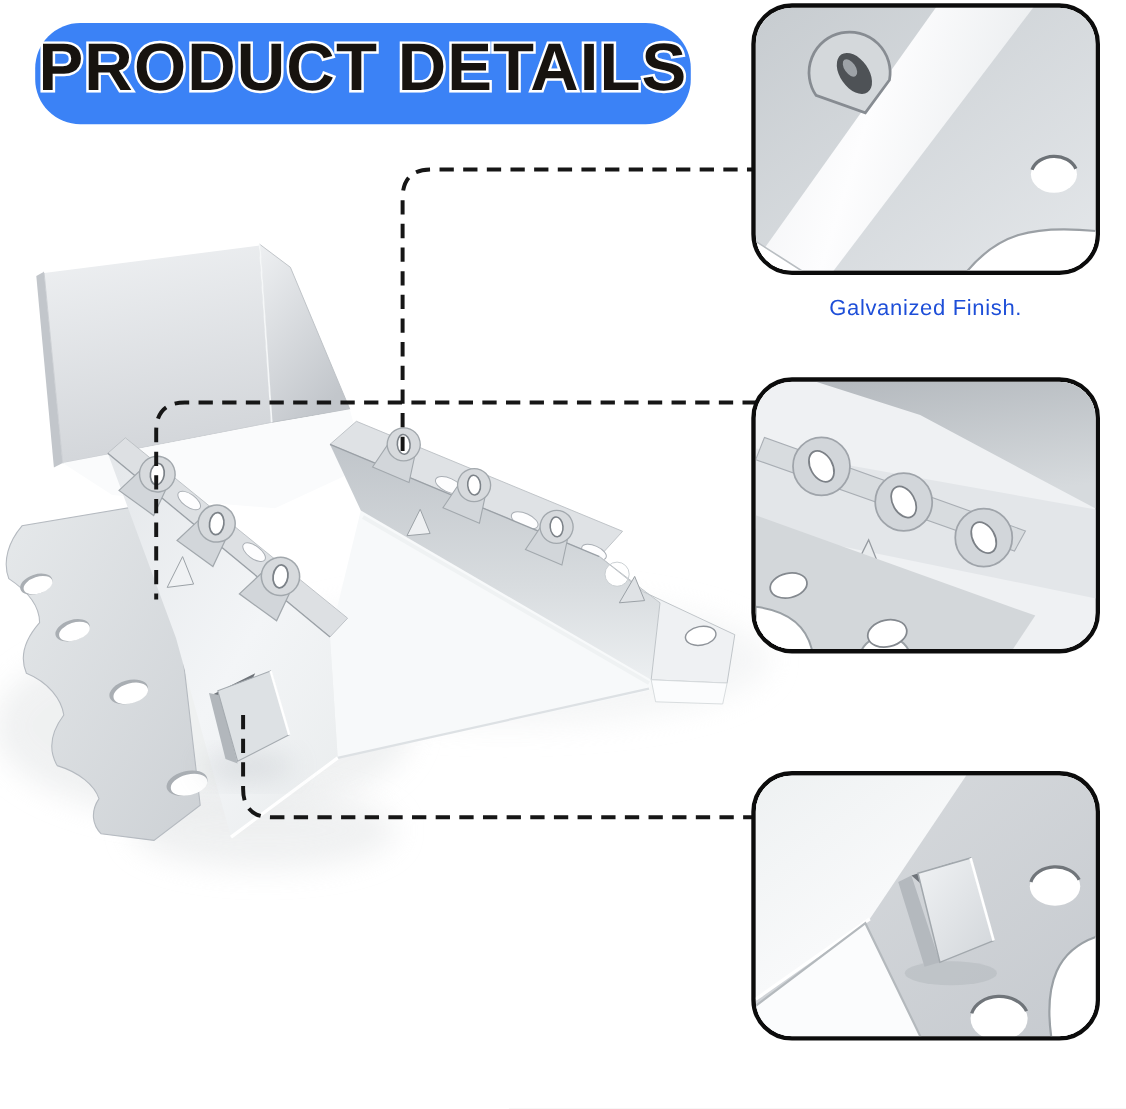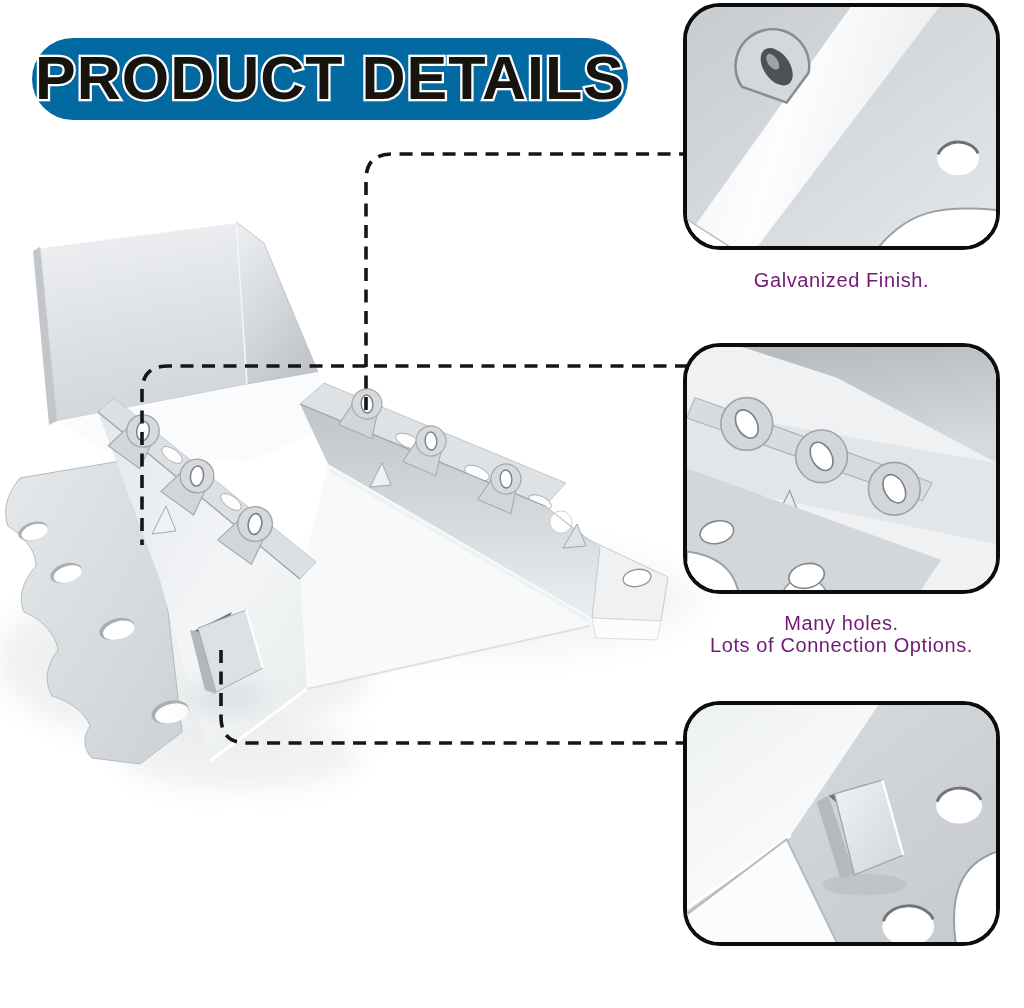--- a/index.html
+++ b/index.html
@@ -2,40 +2,40 @@
 <html><head>
 <meta charset="utf-8">
 <style>
   html,body{margin:0;padding:0;background:#e9e9e9;}
   *{box-sizing:border-box;}
   .stage{
     position:relative;width:1024px;height:1008px;background:#ffffff;overflow:hidden;
     font-family:"Liberation Sans", sans-serif;
   }
   
-  .banner{position:absolute;left:32px;top:38px;width:596px;height:82px;
-    background:#0369a1;border-radius:41px;}
+  .banner{position:absolute;left:32px;top:21px;width:596px;height:92px;
+    background:#3b82f6;border-radius:41px;}
   .banner svg{position:absolute;left:0;top:0;}
   .banner text{
     font-family:"Liberation Sans", sans-serif;font-weight:bold;font-size:61px;
     letter-spacing:1px;fill:#17130f;stroke:#ffffff;stroke-width:4.5px;
     paint-order:stroke fill;
   }
   
   .art{position:absolute;left:0;top:0;width:1024px;height:1008px;}
   
   .callout{position:absolute;left:683px;width:317px;background:#fff;
     border:4px solid #0c0c0c;border-radius:37px;overflow:hidden;}
   .callout svg{display:block;width:100%;height:100%;}
   .co1{top:3px;height:247px;}
   .co2{top:343px;height:251px;}
   .co3{top:701px;height:245px;}
   
   .caption{position:absolute;left:683px;width:317px;text-align:center;
-    color:#701a75;font-size:20px;line-height:22px;letter-spacing:0.6px;}
+    color:#1d4ed8;font-size:20px;line-height:22px;letter-spacing:0.6px;}
   .cap1{top:269px;}
   .cap2{top:612px;}
   .cap3{top:965px;}
   .cap3 .wide{display:block;position:relative;width:562px;margin-left:-205px;white-space:nowrap;}
 </style>
 </head>
 <body>
 
 <div class="stage">
 
@@ -256,18 +256,14 @@
       <path d="M 251,98 A 23 18 0 0 1 295,96" fill="none" stroke="#70757a" stroke-width="3"></path>
       <ellipse cx="222" cy="224" rx="26" ry="20" fill="#ffffff"></ellipse>
       <path d="M 197,219 A 26 20 0 0 1 247,217" fill="none" stroke="#70757a" stroke-width="3"></path>
       <path d="M 312,148 C 276,160 262,190 270,244 L 312,244 Z" fill="#ffffff" stroke="#9aa0a5" stroke-width="2"></path>
     </svg>
   </div>
 
   <div class="caption cap1">
     <span>Galvanized Finish.</span><br>
   </div>
-  <div class="caption cap2">
-    <span>Many holes.</span><br>
-    <span>Lots of Connection Options.</span>
-  </div>
 
 </div>
 
 </body></html>

